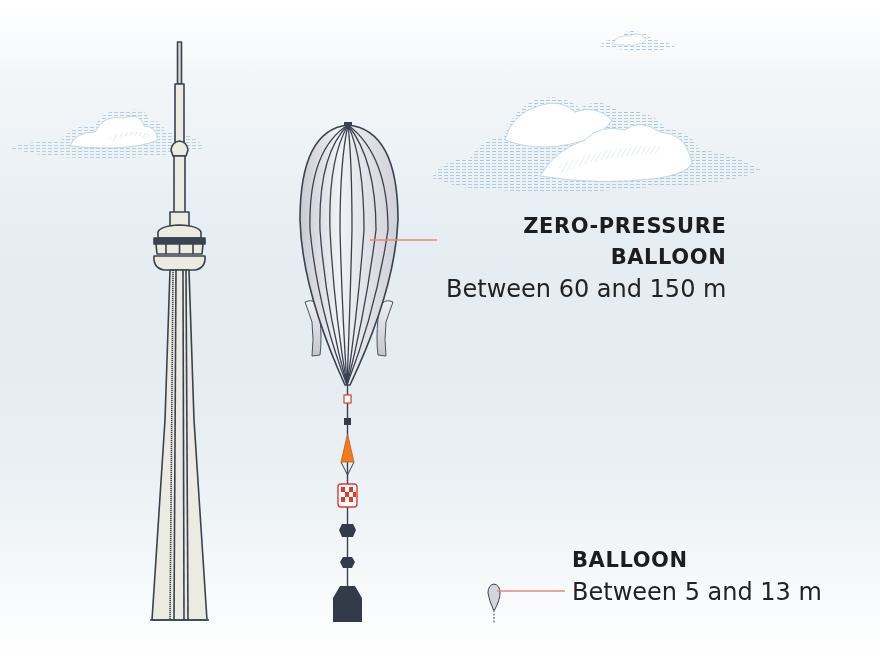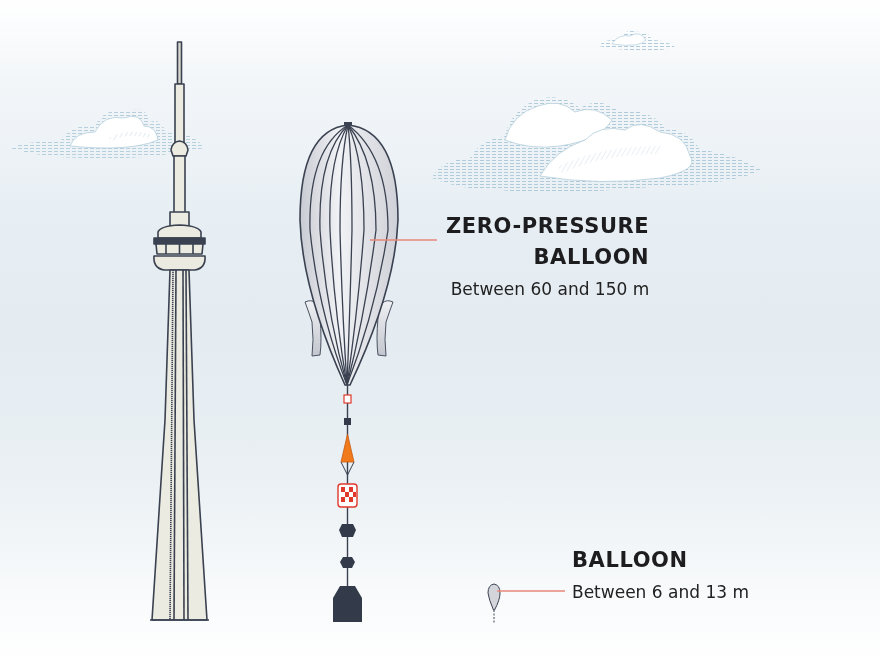--- a/index.html
+++ b/index.html
@@ -9,21 +9,21 @@
       font-family: "DejaVu Sans", sans-serif;
     }
     .scene { position: absolute; left: 0; top: 0; width: 880px; height: 660px; }
     .label { position: absolute; color: #1d1d1f; }
     .label .title {
       font-family: "DejaVu Sans", sans-serif; font-weight: bold;
       font-size: 21px; line-height: 31px; letter-spacing: 0.6px; display: block;
     }
     .label .range {
       font-family: "DejaVu Sans", sans-serif; font-weight: normal;
-      font-size: 17px; line-height: 33px; display: block; color: #222;
+      font-size: 24px; line-height: 33px; display: block; color: #222;
     }
     #label-zero { left: 446px; top: 211px; text-align: right; }
     #label-met { left: 572px; top: 545px; }
   </style>
 </head>
 <body>
 
 <svg class="scene" width="880" height="660" viewBox="0 0 880 660" xmlns="http://www.w3.org/2000/svg">
   <defs>
     <pattern id="hatch" width="6" height="3" patternUnits="userSpaceOnUse">
@@ -128,14 +128,14 @@
 </svg>
 
 <div class="label" id="label-zero">
   <span class="title">ZERO-PRESSURE</span>
   <span class="title">BALLOON</span>
   <span class="range">Between 60 and 150 m</span>
 </div>
 
 <div class="label" id="label-met">
   <span class="title">BALLOON</span>
-  <span class="range">Between 6 and 13 m</span>
+  <span class="range">Between 5 and 13 m</span>
 </div>
 
 </body></html>

